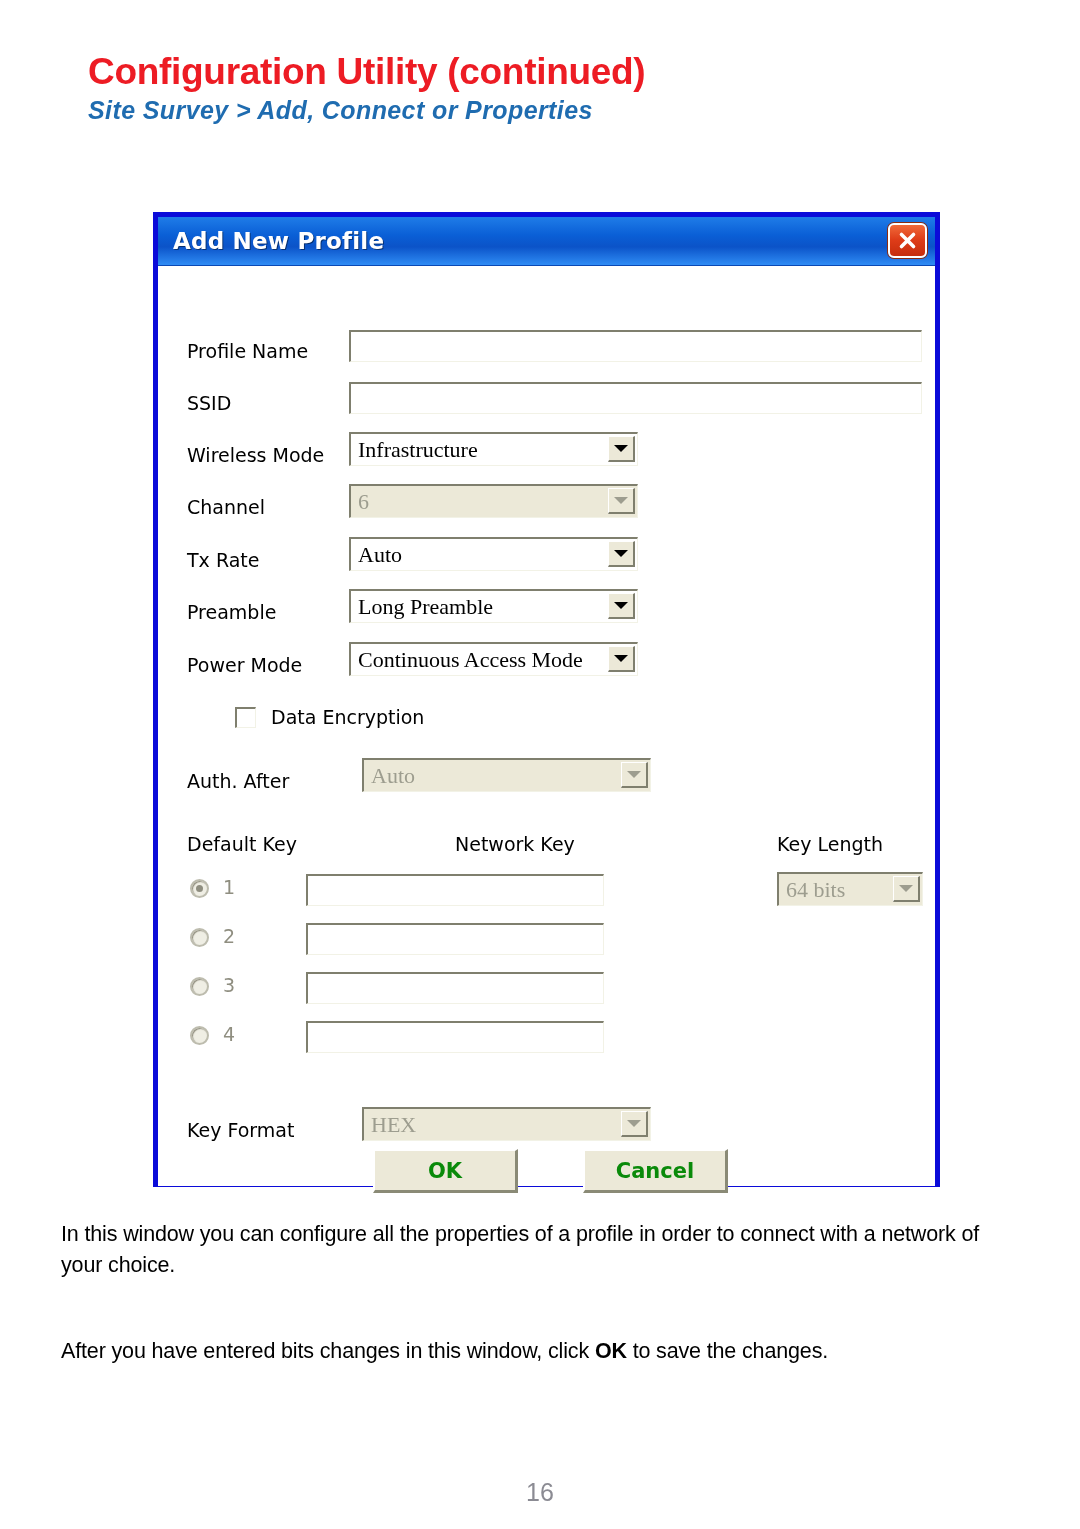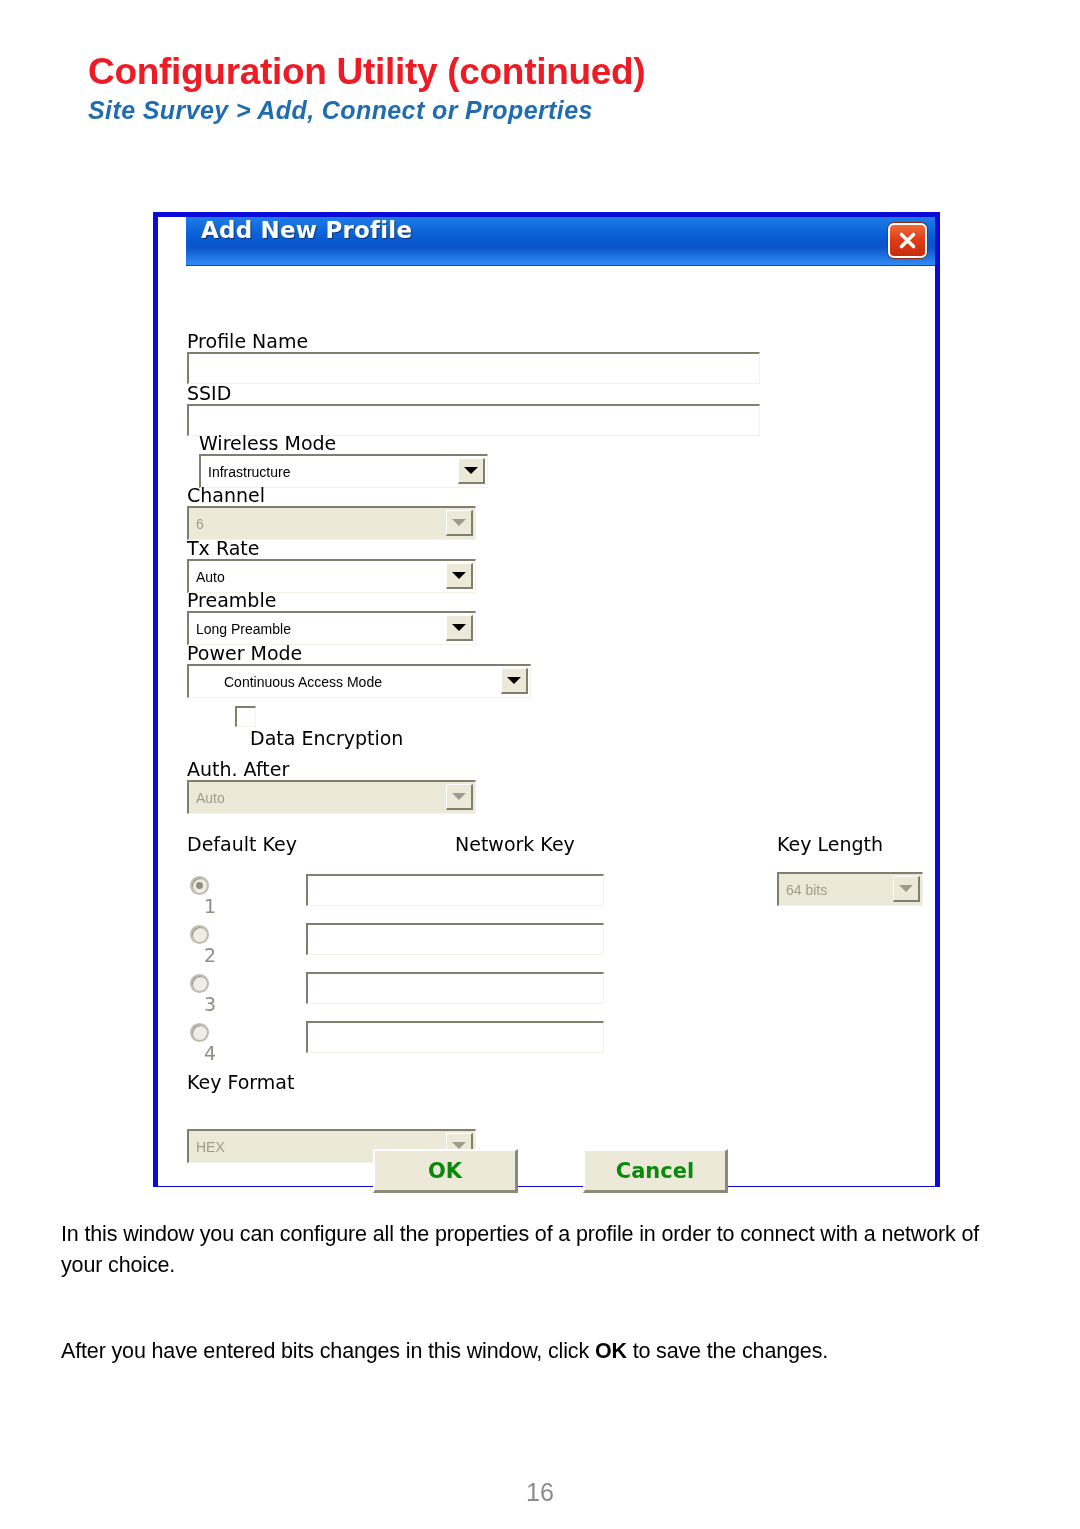--- a/index.html
+++ b/index.html
@@ -28,21 +28,21 @@
     position:absolute; left:153px; top:212px;
     width:787px; height:975px;
     border:5px solid #0b0bd9;
     background:#ffffff;
   }
   .titlebar {
     position:relative;
     height:49px;
     background:linear-gradient(to bottom,#1f7ce8 0%, #0a5fd6 38%, #0b53c8 62%, #2f8cf5 100%);
     border-bottom:1px solid #0a49b5;
-    display:flex; margin-left:28px;
+    display:flex; align-items:center;
   }
   .titlebar-text {
     color:#ffffff; font-size:23px; font-weight:bold;
     margin-left:15px; letter-spacing:0.2px;
     text-shadow:1px 1px 0 rgba(0,0,0,0.45);
     font-family:"DejaVu Sans", sans-serif;
   }
   .close-btn {
     position:absolute; right:8px; top:6px;
     width:39px; height:35px; border-radius:6px;
@@ -50,21 +50,21 @@
     border:2px solid #ffffff;
     box-shadow:0 0 0 1px #8a2a10;
     display:flex; align-items:center; justify-content:center;
     cursor:pointer;
   }
   .close-btn svg { display:block; }
 
   .dialog-body { position:relative; height:920px; background:#ffffff; }
 
   
-  .row { position:absolute; display:flex; align-items:flex-start;flex-direction:column; }
+  .row { position:absolute; display:flex; align-items:flex-end; }
   .lbl {
     font-family:"DejaVu Sans", sans-serif;
     font-size:19px; color:#000000; white-space:nowrap;
   }
 
   
   .tbox {
     background:#ffffff;
     border-top:2px solid #7f7f6e;
     border-left:2px solid #7f7f6e;
@@ -78,22 +78,22 @@
     position:relative; height:34px;
     background:#ffffff;
     border-top:2px solid #7f7f6e;
     border-left:2px solid #7f7f6e;
     border-right:1px solid #f2f2e6;
     border-bottom:1px solid #f2f2e6;
     display:flex; align-items:center;
   }
   .combo.disabled { background:#ece9d8; }
   .combo-val {
-    font-family:Liberation Sans, sans-serif;
-    font-size:14px; color:#000; padding-left:7px;
+    font-family:Liberation Serif, serif;
+    font-size:22px; color:#000; padding-left:7px;
     white-space:nowrap; overflow:hidden;
   }
   .combo.disabled .combo-val { color:#9d9d8f; }
   .combo-arrow {
     position:absolute; right:2px; top:2px;
     width:27px; height:26px;
     background:#ece9d8;
     border-top:1px solid #ffffff;
     border-left:1px solid #ffffff;
     border-right:2px solid #7f7f6e;
@@ -188,21 +188,21 @@
     <div class="row" style="left:29px; top:64px;">
       <div class="lbl" style="width:162px;">Profile Name</div>
       <div class="tbox" style="width:573px;"></div>
     </div>
 
     <div class="row" style="left:29px; top:116px;">
       <div class="lbl" style="width:162px;">SSID</div>
       <div class="tbox" style="width:573px;"></div>
     </div>
 
-    <div class="row" style="left:41px; top:166px;">
+    <div class="row" style="left:29px; top:166px;">
       <div class="lbl" style="width:162px;">Wireless Mode</div>
       <div class="combo" style="width:289px;">
         <span class="combo-val">Infrastructure</span>
         <span class="combo-arrow">
             <span class="tri"></span>
           </span>
       </div>
     </div>
 
     <div class="row" style="left:29px; top:218px;">
@@ -230,21 +230,21 @@
       <div class="combo" style="width:289px;">
         <span class="combo-val">Long Preamble</span>
         <span class="combo-arrow">
             <span class="tri"></span>
           </span>
       </div>
     </div>
 
     <div class="row" style="left:29px; top:376px;">
       <div class="lbl" style="width:162px;">Power Mode</div>
-      <div class="combo" style="width:344px;padding-left:28px;">
+      <div class="combo" style="width:289px;">
         <span class="combo-val">Continuous Access Mode</span>
         <span class="combo-arrow">
             <span class="tri"></span>
           </span>
       </div>
     </div>
 
     <div class="row" style="left:29px; top:440px;padding-left:48px;">
       <div class="cbox"></div>
       <div class="lbl" style="margin-left:15px;">Data Encryption</div>

